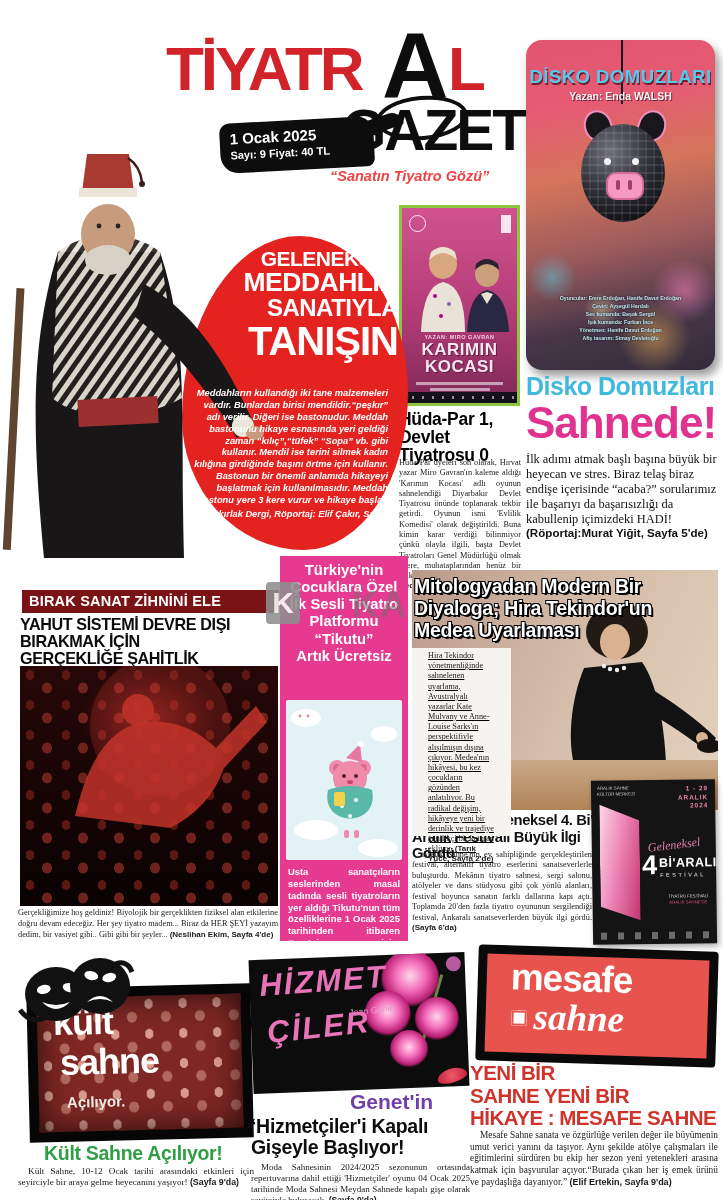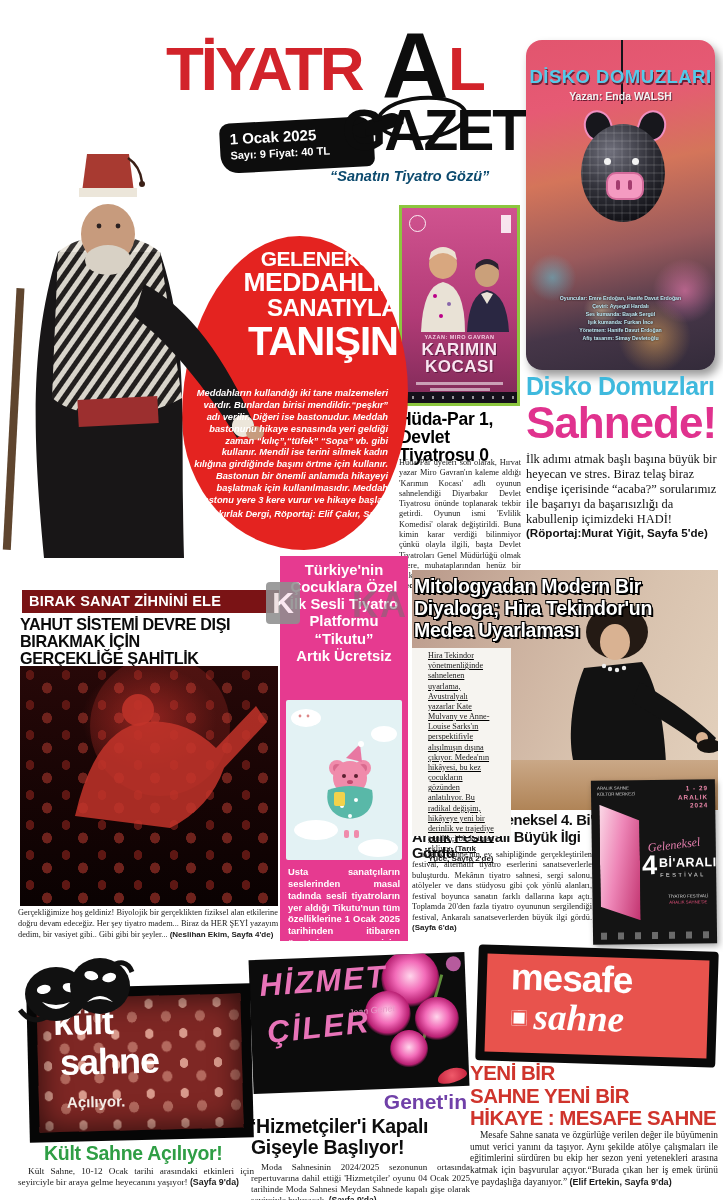--- a/index.html
+++ b/index.html
@@ -14,21 +14,21 @@
   .mast-a{left:382px;top:22px;font-size:92px;font-weight:700;color:#0d0d0d;line-height:.95;letter-spacing:-4px;}
   .mast-red2{left:448px;top:38px;font-size:62px;font-weight:700;color:#d2232a;line-height:1;}
   .a-ellipse{left:376px;top:96px;width:84px;height:36px;border:4px solid #0d0d0d;border-radius:50%;transform:rotate(-5deg);}
   .date-badge{left:220px;top:120px;width:154px;height:50px;background:#0d0d0d;color:#fff;
       transform:rotate(-3deg);border-radius:10px 16px 8px 18px;padding:7px 10px;box-sizing:border-box;}
   .date-badge::after{content:"";position:absolute;right:-30px;top:2px;width:52px;height:15px;background:#0d0d0d;
       transform:rotate(-16deg);border-radius:2px 12px 2px 12px;}
   .badge-date{font-size:15px;font-weight:700;line-height:1.2;}
   .badge-info{font-size:11px;font-weight:700;line-height:1.3;}
   .mast-gazete{left:342px;top:102px;font-size:57px;font-weight:700;color:#0d0d0d;letter-spacing:-2px;line-height:1;}
-  .mast-slogan{left:330px;top:168px;font-size:14.5px;font-weight:700;font-style:italic;color:#0c4a6e;}
+  .mast-slogan{left:330px;top:168px;font-size:14.5px;font-weight:700;font-style:italic;color:#ef4444;}
 
   
   .meddah-photo{left:-6px;top:92px;width:280px;height:472px;z-index:3;}
   
   .red-blob{left:182px;top:236px;width:226px;height:314px;background:#e42320;z-index:2;
       border-radius:52% 48% 46% 54% / 58% 50% 50% 42%;}
   .blob-head{left:192px;top:248px;width:206px;text-align:right;color:#fff;font-weight:700;line-height:1.02;z-index:4;}
   .blob-head span{display:block;}
   .bh0{font-size:21px;letter-spacing:-.5px;}
   .bh1{font-size:26.5px;letter-spacing:-.5px;}
@@ -176,21 +176,21 @@
   .flower{position:absolute;border-radius:50%;
       background:radial-gradient(circle at 50% 45%,#ffd6ec 0%,#f26bb8 35%,#b81f72 62%,rgba(120,10,60,0) 72%);}
   .fl1{right:26px;top:-4px;width:58px;height:58px;}
   .fl2{right:56px;top:36px;width:46px;height:46px;}
   .fl3{right:8px;top:44px;width:44px;height:44px;}
   .fl4{right:40px;top:76px;width:38px;height:38px;}
   .hiz-stem{position:absolute;right:34px;top:20px;width:3px;height:78px;background:#5d8f3a;transform:rotate(18deg);}
   .hiz-lips{position:absolute;right:2px;bottom:4px;width:30px;height:14px;background:radial-gradient(circle,#f05a6a,#c21f3a);
       border-radius:50% 50% 50% 50%/62% 62% 38% 38%;transform:rotate(-14deg);}
   .hiz-badge{position:absolute;right:4px;top:4px;width:15px;height:15px;border-radius:50%;background:#b65b9d;}
-  .hiz-kicker{left:350px;top:1090px;width:117px;text-align:right;font-size:21px;font-weight:700;color:#7040a8;z-index:5;}
+  .hiz-kicker{left:350px;top:1090px;width:117px;text-align:left;font-size:21px;font-weight:700;color:#7040a8;z-index:5;}
   .hiz-h{left:251px;top:1116px;width:220px;font-size:19.5px;font-weight:700;color:#0d0d0d;line-height:1.1;letter-spacing:-.3px;}
   .hiz-b{left:251px;top:1162px;width:219px;font-size:9px;line-height:1.24;text-align:justify;color:#1a1a1a;}
   .hiz-b b{font-family:"Liberation Sans",sans-serif;font-size:8.6px;}
 
   
   .mes-panel{left:477px;top:948px;width:240px;height:116px;background:#e8534d;border:9px solid #0a0a0a;
       box-sizing:border-box;transform:rotate(1.8deg);border-radius:4px;z-index:4;}
   .mes-l1{position:absolute;left:24px;top:2px;font-size:37px;font-weight:800;color:#fff;letter-spacing:-1px;}
   .mes-orn{position:absolute;left:26px;top:56px;width:15px;height:15px;background:#fff;
       box-shadow:inset 0 0 0 2px #e8534d, inset 0 0 0 4px #fff;}

